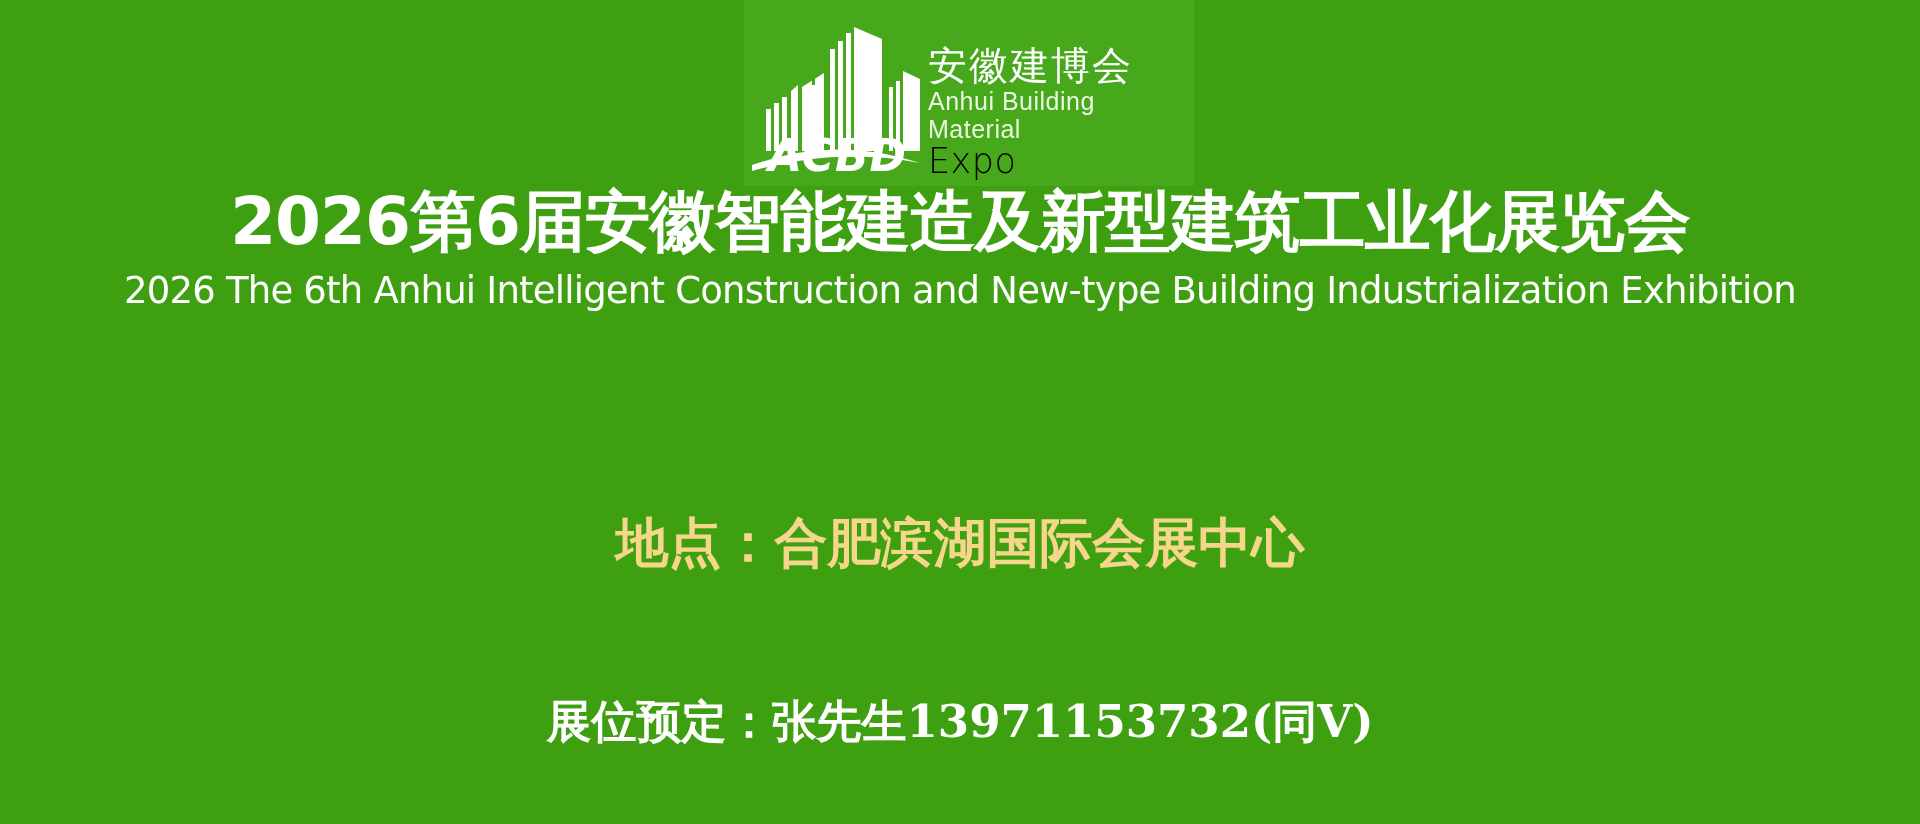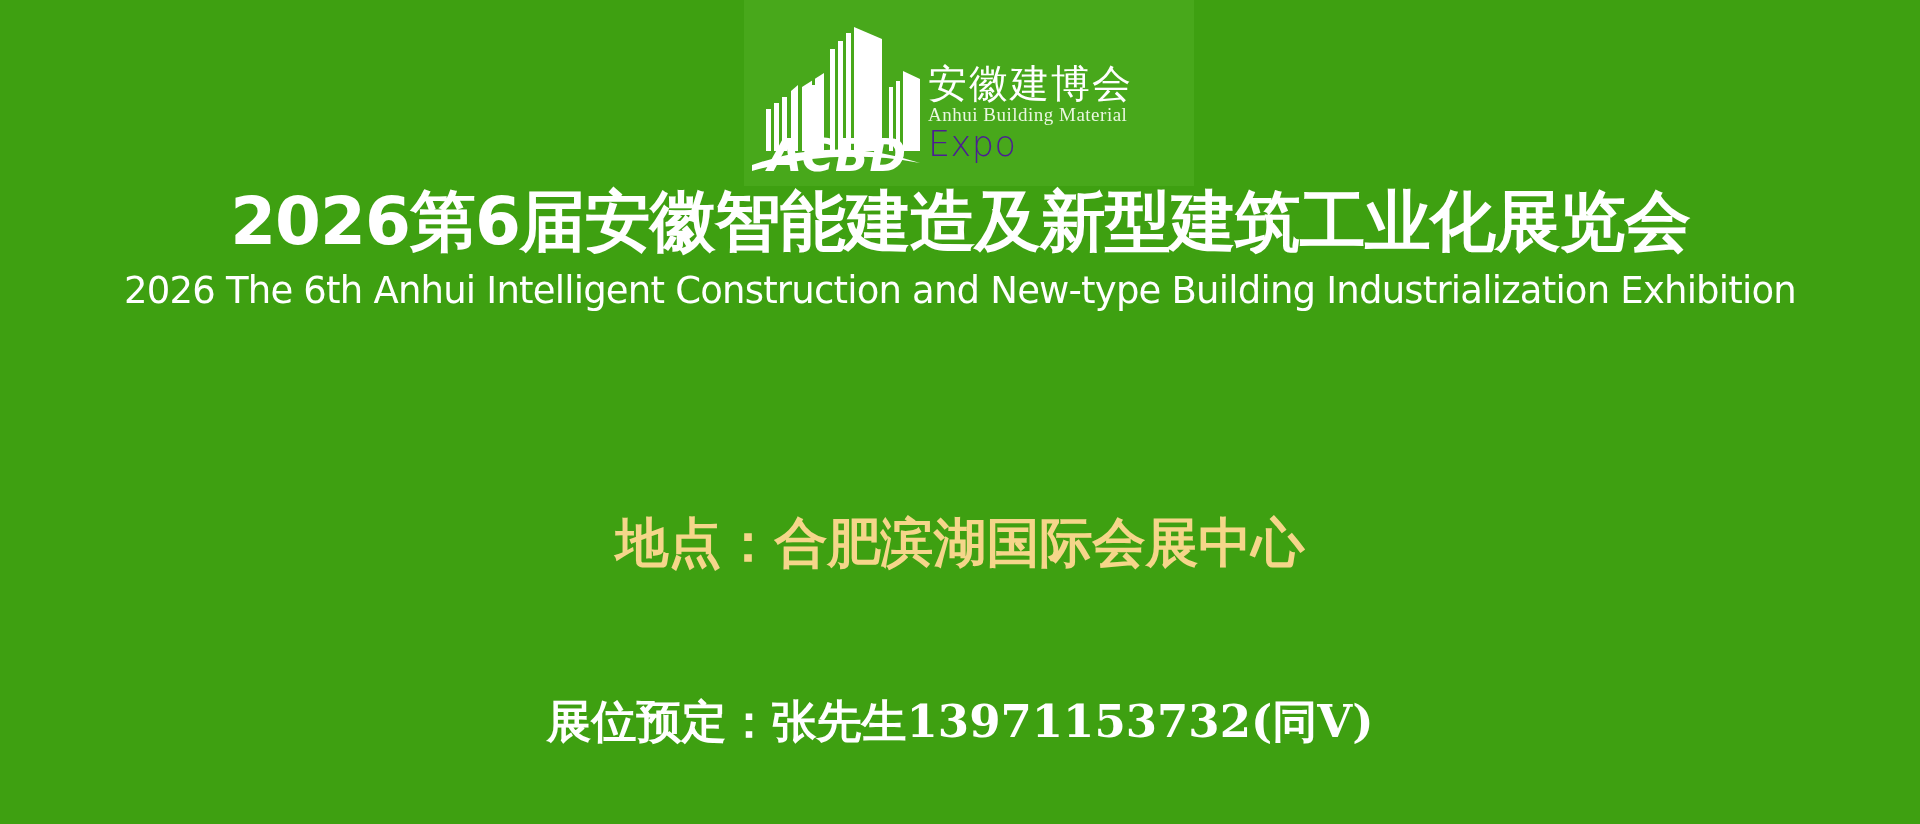--- a/index.html
+++ b/index.html
@@ -55,28 +55,28 @@
   .logo-cn {
     color: #ffffff;
     font-size: 39px;
     letter-spacing: 2px;
     line-height: 1.05;
     font-family: "DejaVu Sans", "Liberation Sans", sans-serif;
     font-weight: 400;
   }
   .logo-en1 {
     color: #eaf7e0;
-    font-size: 19px;
+    font-size: 25px;
     line-height: 1.12;
     letter-spacing: 0.5px;
-    font-family: Liberation Serif, serif;
+    font-family: Liberation Sans, sans-serif;
     font-weight: 300;
   }
   .logo-en2 {
-    color: #4c1d95;
+    color: #000000;
     font-size: 35px;
     line-height: 1.05;
     letter-spacing: 0.5px;
     font-family: "DejaVu Sans", "Liberation Sans", sans-serif;
     font-weight: 300;
   }
 
   
   .headline {
     position: absolute;

